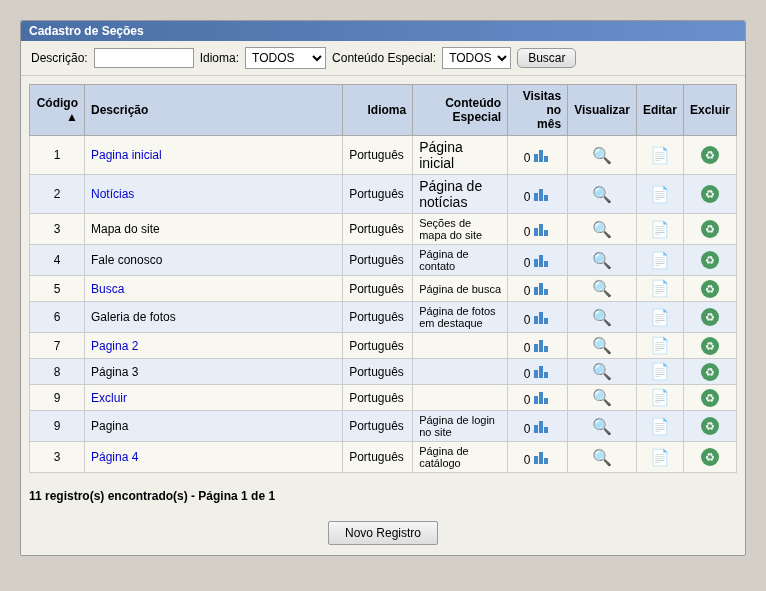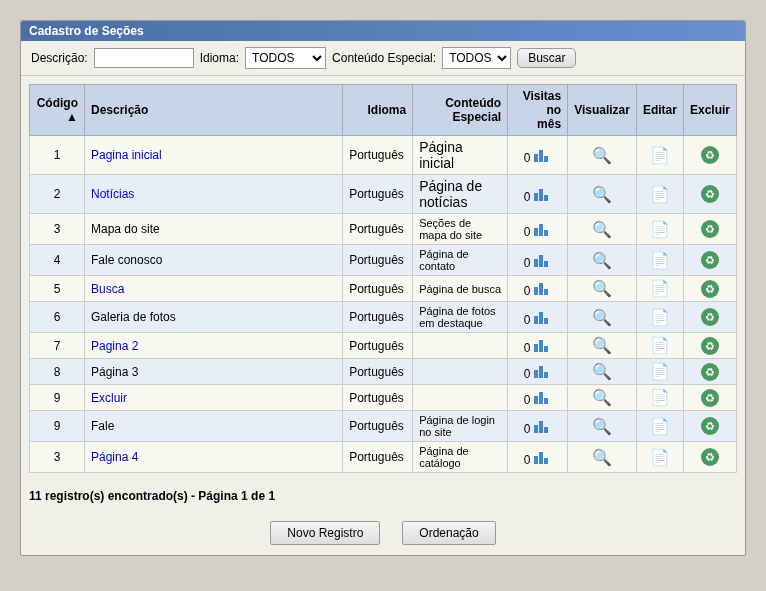--- a/index.html
+++ b/index.html
@@ -346,21 +346,21 @@
           <span class="bar bar2"></span>
           <span class="bar bar3"></span>
         </span>
       </span></td>
               <td class="center"><span class="icon-btn icon-search">🔍</span></td>
               <td class="center"><span class="icon-btn" style="font-size:16px;">📄</span></td>
               <td class="center"><span class="icon-btn icon-delete">♻</span></td>
             </tr>
             <tr>
               <td class="center">9</td>
-              <td class="link-cell">Fale</td>
+              <td class="link-cell">Pagina</td>
               <td>Português</td>
               <td style="font-size: 11px;">Página de login no site</td>
               <td class="center"><span>0</span>
       <span class="icon-btn">
         <span class="icon-chart">
           <span class="bar bar1"></span>
           <span class="bar bar2"></span>
           <span class="bar bar3"></span>
         </span>
       </span></td>
@@ -386,16 +386,15 @@
               <td class="center"><span class="icon-btn icon-delete">♻</span></td>
             </tr>
           </tbody>
       </table>
     </div>
 
     <div class="pagination-text">11 registro(s) encontrado(s) - Página 1 de 1</div>
 
     <div class="bottom-buttons">
       <button>Novo Registro</button>
-      <button>Ordenação</button>
     </div>
   </div>
 </div>
 
 </body></html>

